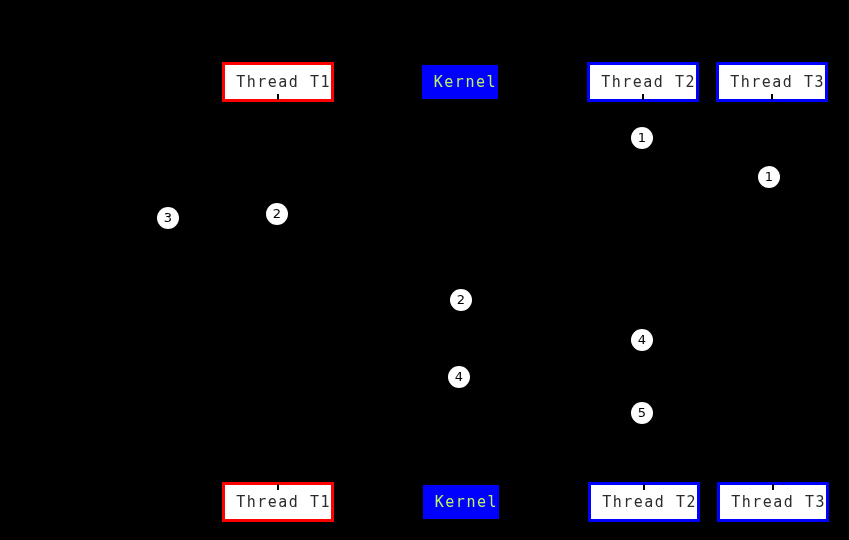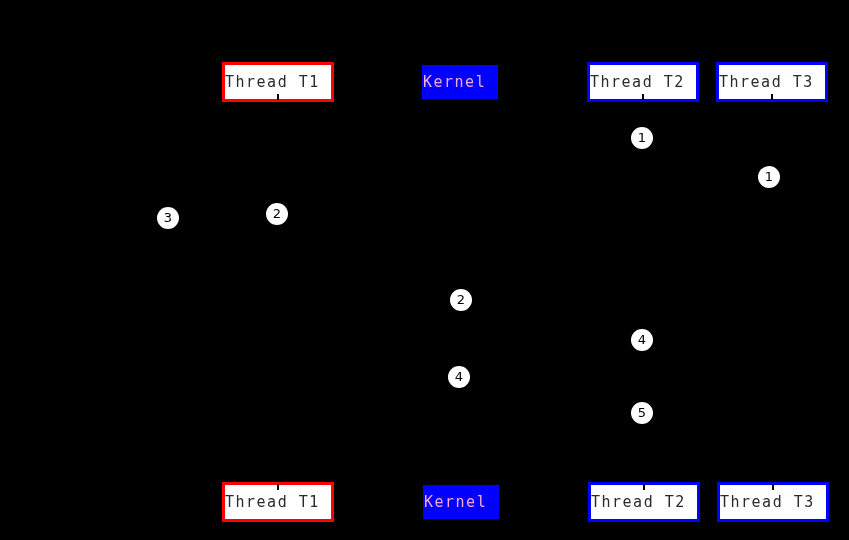--- a/index.html
+++ b/index.html
@@ -13,41 +13,41 @@
     height: 540px;
     background: #000000;
     overflow: hidden;
     font-family: "DejaVu Sans Mono", monospace;
   }
   .actor-box {
     position: absolute;
     box-sizing: border-box;
     display: flex;
     align-items: center;
-    justify-content: flex-start;
+    justify-content: flex-end;
     font-size: 15px;
     letter-spacing: 1.5px;
     white-space: nowrap;
   }
   .thread-box {
     width: 112px;
     height: 40px;
     background: #ffffff;
     border: 3px solid #0000ff;
     color: #2b2b2b;
   }
   .thread-box.red-border {
     border-color: #ff0000;
   }
   .kernel-box {
     width: 76px;
     height: 34px;
     background: #0000ff;
     border: 1px solid #0000ff;
-    color: #f9a8d4;
+    color: #bef264;
   }
   
   .pos-t1-top     { left: 222px; top: 62px; }
   .pos-kernel-top { left: 422px; top: 65px; }
   .pos-t2-top     { left: 587px; top: 62px; }
   .pos-t3-top     { left: 716px; top: 62px; }
   .pos-t1-bot     { left: 222px; top: 482px; }
   .pos-kernel-bot { left: 423px; top: 485px; }
   .pos-t2-bot     { left: 588px; top: 482px; }
   .pos-t3-bot     { left: 717px; top: 482px; }

